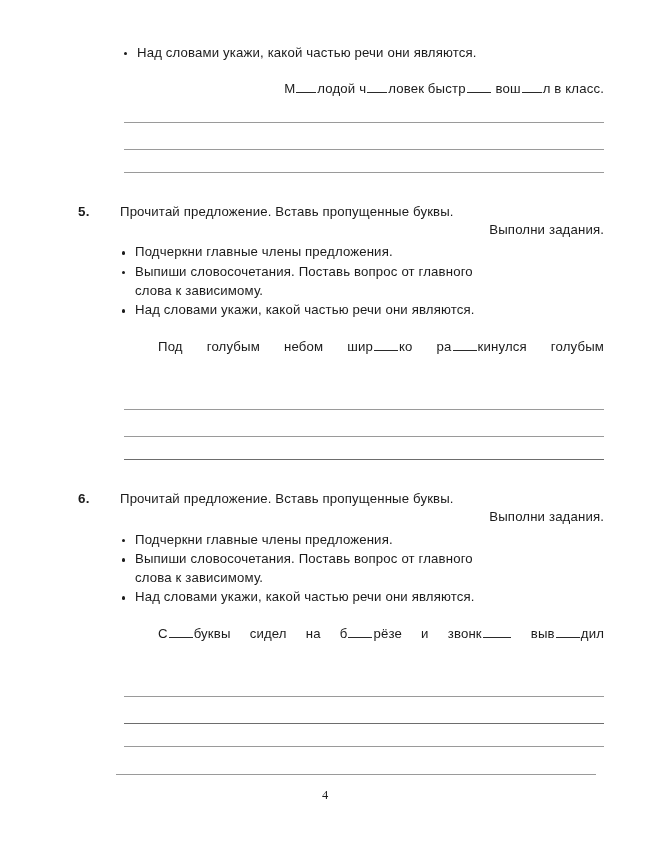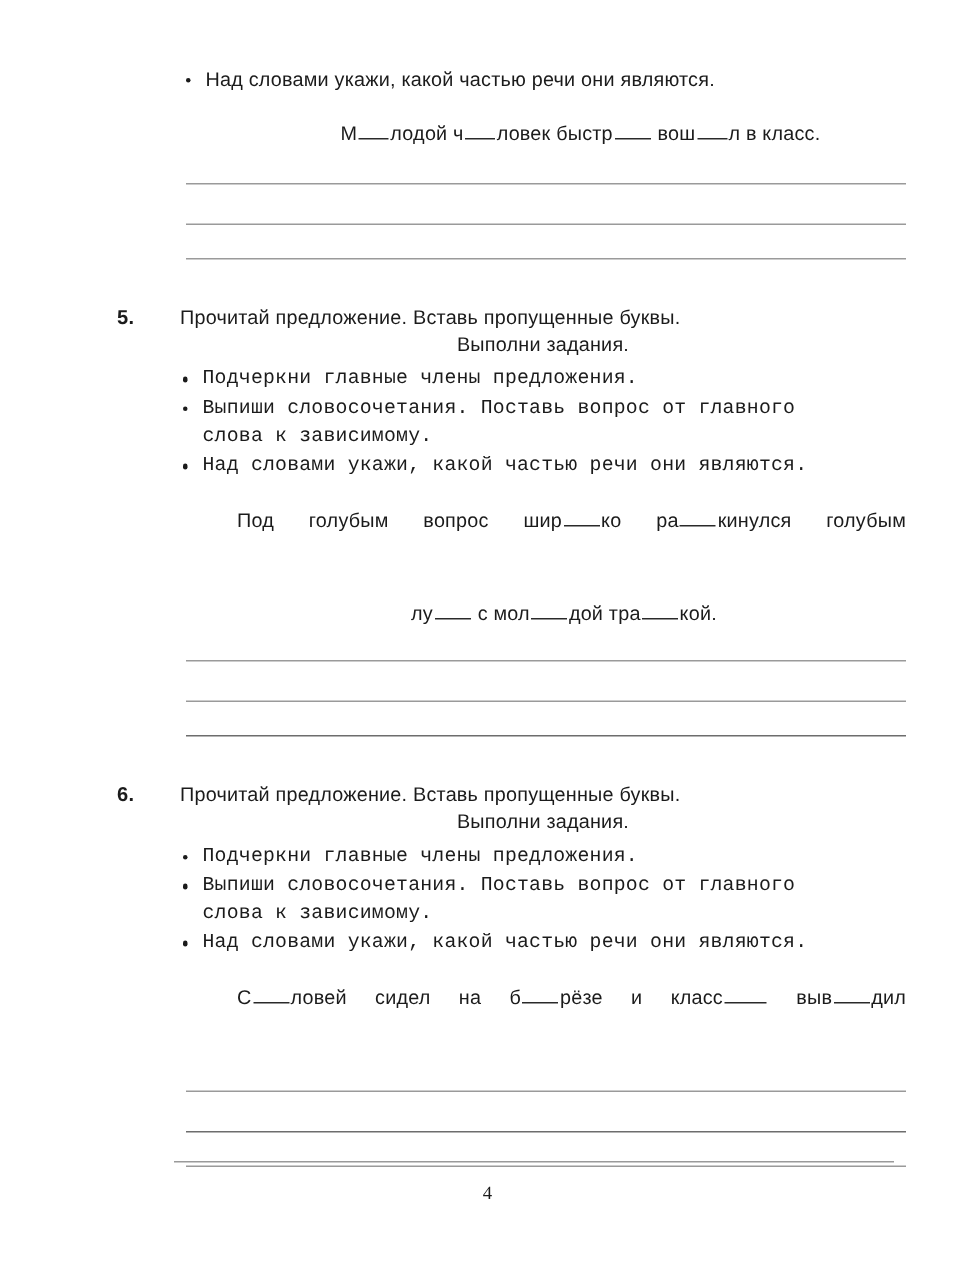--- a/index.html
+++ b/index.html
@@ -50,29 +50,28 @@
   }
   .ex-num {
     position: absolute;
     left: 0;
     top: 0;
     font-weight: bold;
     font-size: 13.4px;
     letter-spacing: 0.2px;
   }
   .ex-head-line2 {
-    text-align: center;
+    text-align: right;
   }
 
   
   .tasks {
     list-style: none;
     margin: 4px 0 0 0;
     padding: 0 0 0 44px;
-    font-family: Liberation Mono, monospace;
   }
   .tasks li {
     position: relative;
     font-size: 13.2px;
     line-height: 18.6px;
     padding-left: 13px;
     margin-bottom: 1px;
     text-align: justify;
     text-justify: inter-word;
     letter-spacing: 0.15px;
@@ -131,21 +130,21 @@
     text-align: justify;
     text-justify: inter-word;
   }
   .sentence .srow.just::after {
     content: "";
     display: inline-block;
     width: 100%;
     height: 0;
   }
   .sentence .srow.left {
-    text-align: center;
+    text-align: right;
     padding-left: 0;
     margin-left: 12px;
   }
   .sentence .indent {
     display: inline-block;
     width: 22px;
   }
 
   
   .gap {
@@ -255,24 +254,21 @@
         </li>
         <li>
           <span>Над словами укажи, какой частью речи они являются.</span>
         </li>
       </ul>
 
       <div class="sp-10"></div>
 
       <p class="sentence">
         <span class="srow just">
-          <span class="indent"></span><span>Под голубым вопрос шир</span><span class="gap g2"></span><span>ко ра</span><span class="gap g2"></span><span>кинулся голубым</span>
-        </span>
-        <span class="srow left">
-          <span>лу</span><span class="gap g2"></span><span> с мол</span><span class="gap g2"></span><span>дой тра</span><span class="gap g2"></span><span>кой.</span>
+          <span class="indent"></span><span>Под голубым небом шир</span><span class="gap g2"></span><span>ко ра</span><span class="gap g2"></span><span>кинулся голубым</span>
         </span>
       </p>
 
       <div class="sp-16"></div>
 
       <div class="rules">
         <div class="rule"></div>
         <div class="sp-26"></div>
         <div class="rule"></div>
         <div class="sp-22"></div>
@@ -300,21 +296,21 @@
         </li>
         <li>
           <span>Над словами укажи, какой частью речи они являются.</span>
         </li>
       </ul>
 
       <div class="sp-10"></div>
 
       <p class="sentence">
         <span class="srow just">
-          <span class="indent"></span><span>С</span><span class="gap g2"></span><span>ловей сидел на б</span><span class="gap g2"></span><span>рёзе и класс</span><span class="gap g3"></span><span> выв</span><span class="gap g2"></span><span>дил</span>
+          <span class="indent"></span><span>С</span><span class="gap g2"></span><span>буквы сидел на б</span><span class="gap g2"></span><span>рёзе и звонк</span><span class="gap g3"></span><span> выв</span><span class="gap g2"></span><span>дил</span>
         </span>
       </p>
 
       <div class="sp-16"></div>
 
       <div class="rules">
         <div class="rule"></div>
         <div class="sp-26"></div>
         <div class="rule dark"></div>
         <div class="sp-22"></div>

